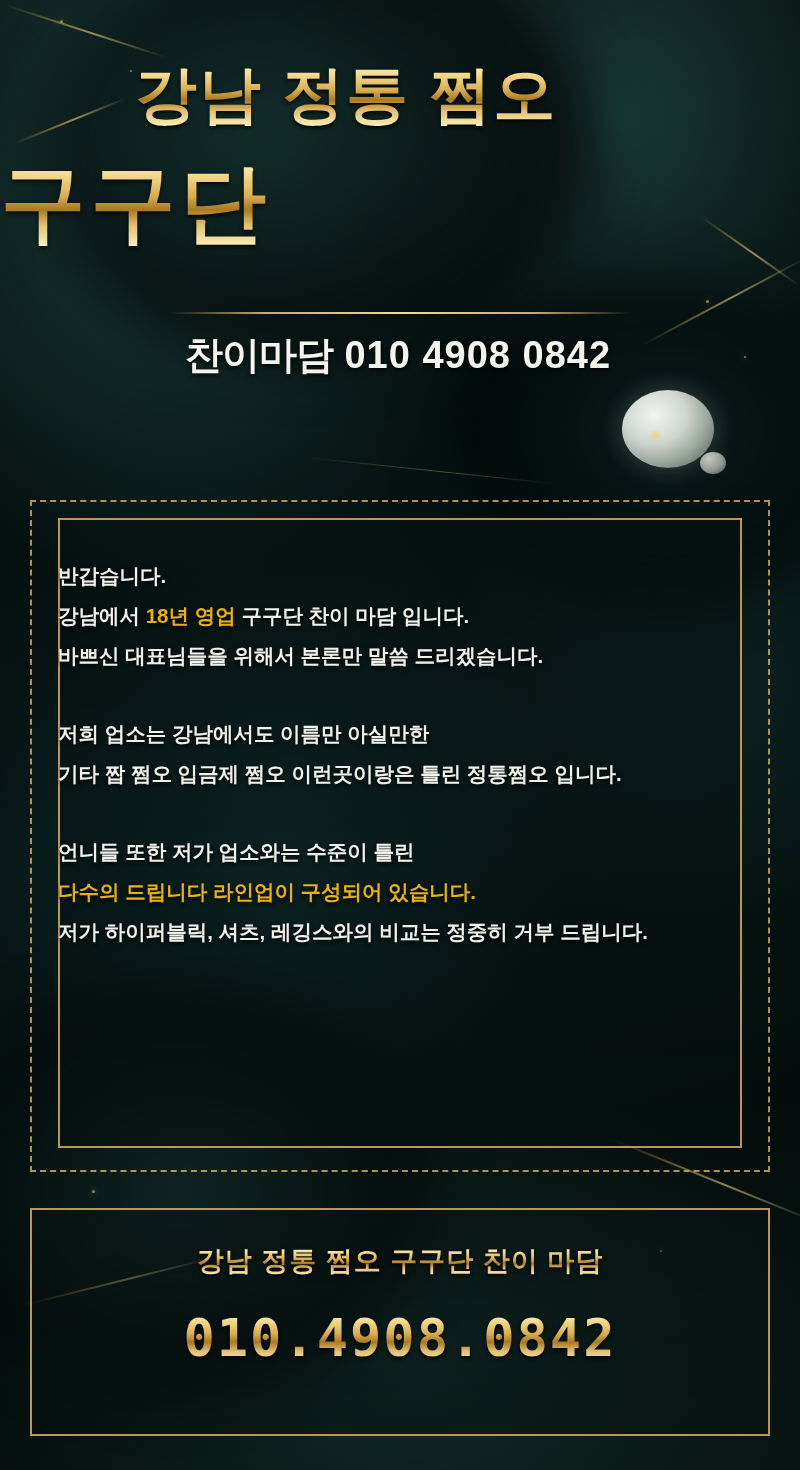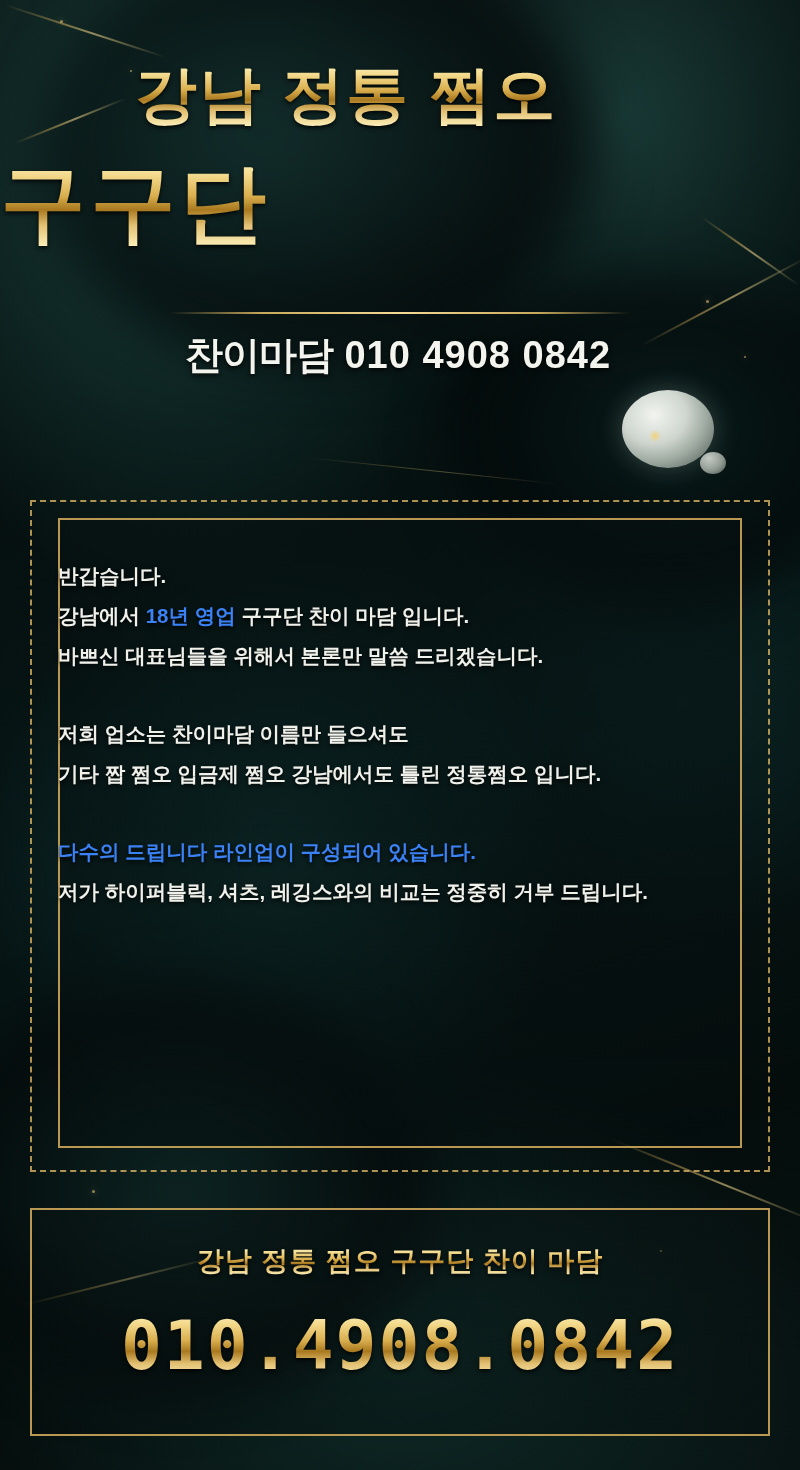--- a/index.html
+++ b/index.html
@@ -108,38 +108,38 @@
     border:2px solid rgba(196,160,88,.95);
     box-sizing:border-box;
     background:linear-gradient(180deg, rgba(6,16,16,.55) 0%, rgba(5,14,14,.45) 100%);
   }
   .body-text{
     position:absolute;left:58px;top:556px;width:684px;
     text-align:left;color:#f1f1ec;
     font-size:20.5px;font-weight:bold;line-height:40px;
     text-shadow:0 2px 4px rgba(0,0,0,.9);
   }
-  .body-text .hl{color:#3b82f6;}
+  .body-text .hl{color:#eab308;}
   .body-text .gap{display:block;height:38px;}
   .body-text p{margin:0;}
 
   
   .footer-box{
     position:absolute;left:30px;top:1208px;width:740px;height:228px;
     border:2px solid rgba(196,160,88,.95);
     box-sizing:border-box;
     background:linear-gradient(180deg, rgba(8,18,18,.45) 0%, rgba(4,12,12,.35) 100%);
   }
   .footer-title{
     position:absolute;left:30px;top:1248px;width:740px;text-align:center;
     font-size:27px;font-weight:bold;letter-spacing:1px;line-height:1;
   }
   .footer-phone{
     position:absolute;left:30px;top:1312px;width:740px;text-align:center;
-    font-size:68px;font-weight:bold;letter-spacing:2px;line-height:1;
+    font-size:52px;font-weight:bold;letter-spacing:2px;line-height:1;
     font-family:"DejaVu Sans Mono", monospace;
   }
 </style>
 </head>
 <body>
 
 <div class="page">
 
   <div class="bg"></div>
   <div class="bg-dark-blob blob1"></div>
@@ -171,23 +171,24 @@
     </div>
   </div>
 
   <div class="dashed-frame"></div>
   <div class="inner-frame"></div>
   <div class="body-text">
     <p>반갑습니다.</p>
     <p><span>강남에서 </span><span class="hl">18년 영업</span><span> 구구단 찬이 마담 입니다.</span></p>
     <p>바쁘신 대표님들을 위해서 본론만 말씀 드리겠습니다.</p>
     <span class="gap"></span>
-    <p>저희 업소는 찬이마담 이름만 들으셔도</p>
-    <p>기타 짭 쩜오 입금제 쩜오 강남에서도 틀린 정통쩜오 입니다.</p>
+    <p>저희 업소는 강남에서도 이름만 아실만한</p>
+    <p>기타 짭 쩜오 입금제 쩜오 이런곳이랑은 틀린 정통쩜오 입니다.</p>
     <span class="gap"></span>
+    <p>언니들 또한 저가 업소와는 수준이 틀린</p>
     <p class="hl">다수의 드립니다 라인업이 구성되어 있습니다.</p>
     <p>저가 하이퍼블릭, 셔츠, 레깅스와의 비교는 정중히 거부 드립니다.</p>
   </div>
 
   <div class="footer-box"></div>
   <div class="footer-title gold">강남 정통 쩜오 구구단 찬이 마담</div>
   <div class="footer-phone gold">010.4908.0842</div>
 
 </div>
 

